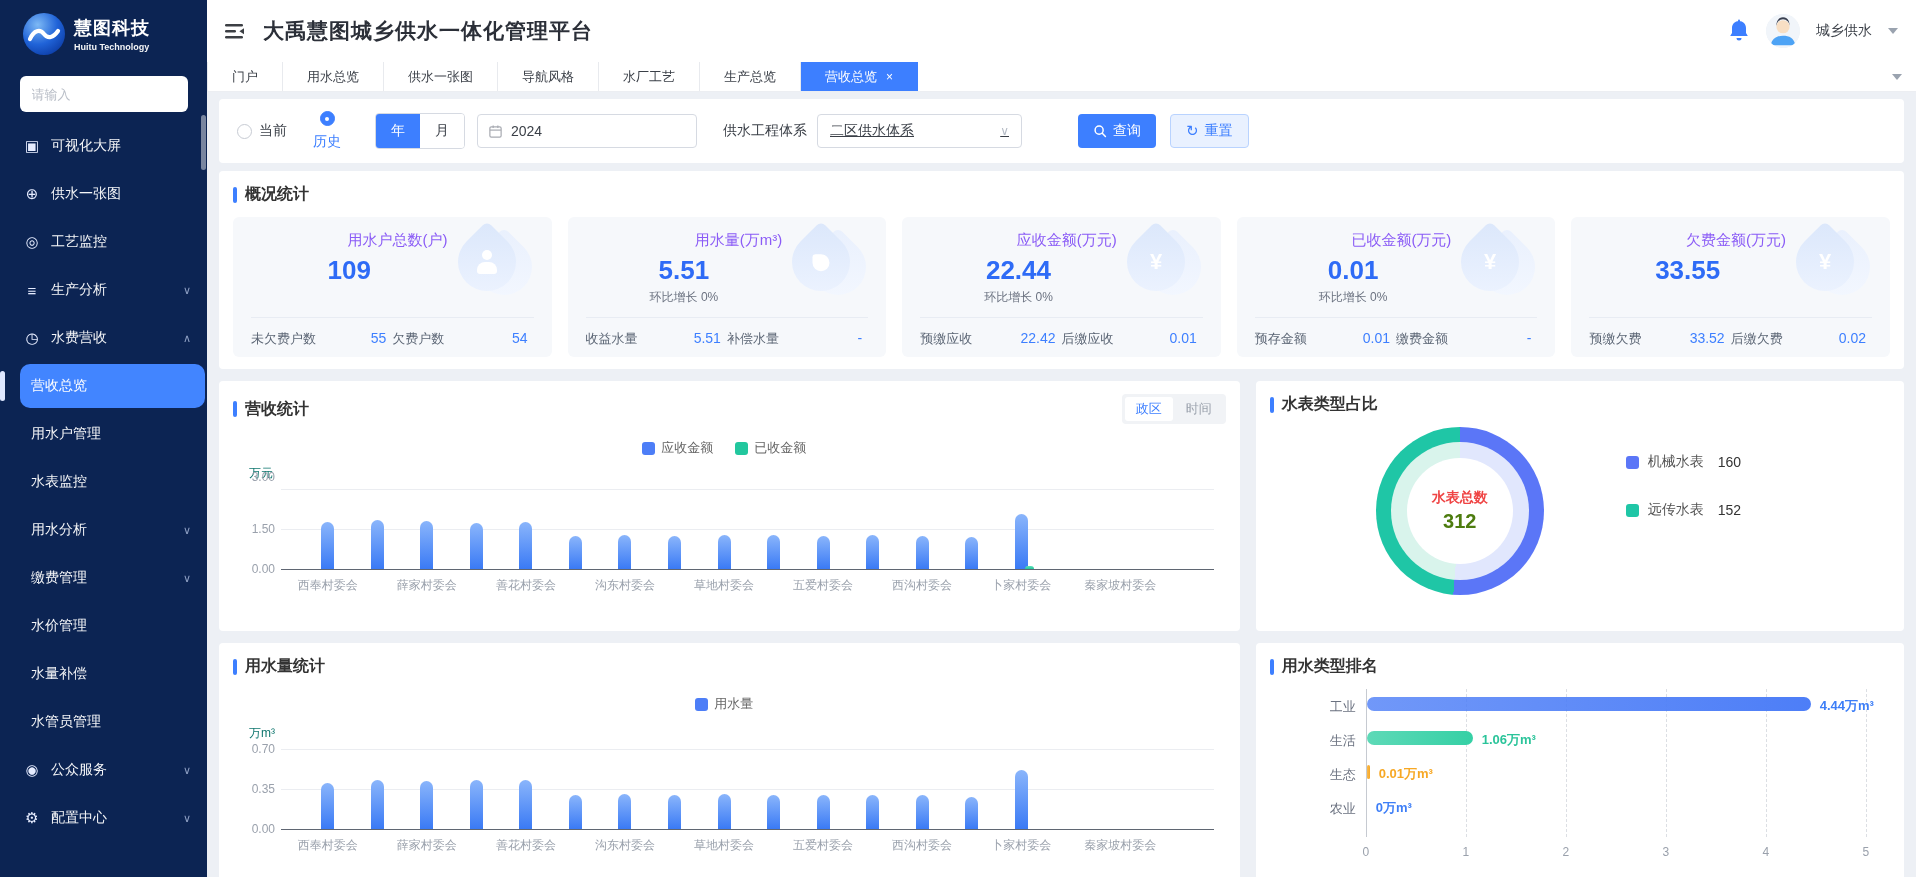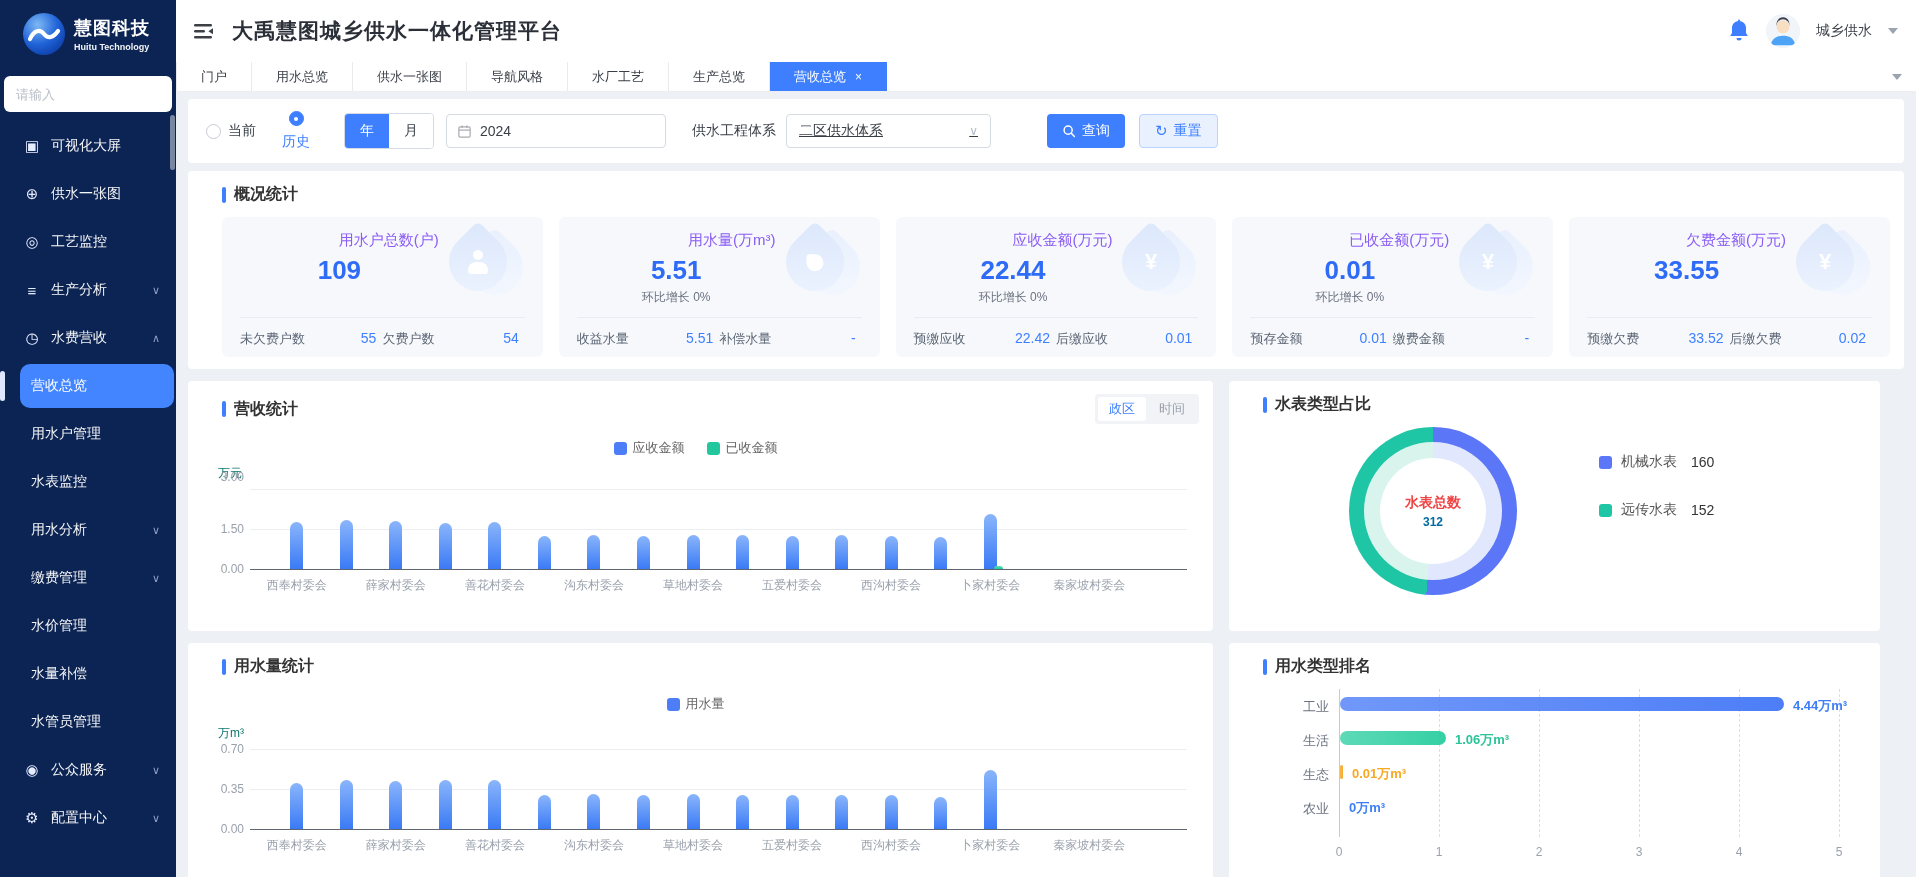--- a/index.html
+++ b/index.html
@@ -1,21 +1,21 @@
 <!DOCTYPE html>
 <html><head>
 <meta charset="utf-8">
 <style>
   * { margin:0; padding:0; box-sizing:border-box; }
   html,body { width:1916px; height:877px; overflow:hidden; }
   body { font-family:"Liberation Sans","DejaVu Sans",sans-serif; background:#edf0f5; }
   .app { display:flex; width:1916px; height:877px; }
 
   
-  .sidebar { position:relative; width:176px; height:877px; background:#0c2453; flex:none; color:#fff; }
+  .sidebar { position:relative; width:207px; height:877px; background:#0c2453; flex:none; color:#fff; }
   .logo { display:flex; align-items:center; gap:8px; padding:12px 10px 6px 22px; }
   .logo-txt .cn { font-size:18px; font-weight:bold; letter-spacing:1px; }
   .logo-txt .en { font-size:9px; font-weight:bold; opacity:.95; margin-top:2px; }
   .side-search { display:block; width:168px; margin:14px auto 6px; height:36px; border:none; border-radius:6px;
                  padding:0 12px; font-size:13px; color:#333; outline:none; }
   .side-search::placeholder { color:#b9bec7; }
   .nav { margin-top:10px; }
   .nav-item { position:relative; height:48px; display:flex; align-items:center; cursor:pointer;
               color:rgba(255,255,255,.96); font-size:14px; }
   .nav-item .mi { width:20px; margin-left:22px; font-size:15px; text-align:center; color:#e6ecff; }
@@ -67,21 +67,21 @@
                 display:flex; align-items:center; padding:0 10px; gap:8px; font-size:14px; color:#3a3f47; cursor:pointer; background:#fff; }
   .fld-label { margin-left:26px; font-size:14px; color:#3a3f47; }
   .select { margin-left:10px; width:205px; height:34px; border:1px solid #d6dae2; border-radius:4px; background:#fff;
             display:flex; align-items:center; justify-content:space-between; padding:0 12px; font-size:14px; color:#3a3f47; cursor:pointer;text-decoration:underline; }
   .select .v-caret { color:#b6bcc6; font-size:12px; }
   .btn { height:34px; border-radius:4px; display:flex; align-items:center; gap:6px; padding:0 15px; font-size:14px; cursor:pointer; }
   .btn-primary { margin-left:56px; background:#3d7fff; color:#fff; }
   .btn-plain { margin-left:14px; background:#e9f1ff; color:#3d7fff; border:1px solid #b9d3ff; }
 
   
-  .panel { background:#fff; border-radius:4px;padding-left:20px; }
+  .panel { background:#fff; border-radius:4px; }
   .sec-head { display:flex; align-items:center; padding:13px 14px 0; }
   .sec-title { display:flex; align-items:center; gap:8px; font-size:16px; font-weight:bold; color:#333; }
   .sec-title::before { content:""; width:4px; height:16px; border-radius:2px; background:#3d7fff; }
 
   .overview { margin-top:8px; height:198px; }
   .cards { display:flex; gap:16px; padding:12px 14px 0; }
   .card { position:relative; flex:1; height:140px; background:#f6f8fb; border-radius:6px; padding:14px 18px 10px; overflow:hidden; }
   .card-top { position:relative; height:86px; }
   .card-title { text-align:right; padding-right:86px; font-size:15px; color:#8b5cf6; }
   .card-value { text-align:center; padding-right:86px; font-size:26px; font-weight:bold; color:#2e6bf6; margin-top:5px; }
@@ -121,21 +121,21 @@
   .bar.green { width:9px; border-radius:5px 5px 0 0; background:linear-gradient(180deg,#5fe0b8,#22c79e); }
   .x-lbl { position:absolute; width:110px; text-align:center; font-size:12px; color:#9aa1ac; }
 
   
   .donut-box { position:absolute; left:120px; top:46px; width:168px; height:168px; }
   .donut { position:absolute; inset:0; border-radius:50%; }
   .donut-inner { position:absolute; inset:15px; border-radius:50%; }
   .donut-hole { position:absolute; inset:31px; border-radius:50%; background:#fff; display:flex; flex-direction:column;
                 align-items:center; justify-content:center; gap:3px; }
   .donut-hole .t { font-size:14px; font-weight:bold; color:#ef4444; }
-  .donut-hole .n { font-size:12px; font-weight:bold; color:#0369a1; }
+  .donut-hole .n { font-size:20px; font-weight:bold; color:#4d7c0f; }
   .donut-legend { position:absolute; left:370px; top:72px; display:flex; flex-direction:column; gap:30px; }
   .donut-legend .li { display:flex; align-items:center; font-size:14px; color:#555; cursor:pointer; }
   .donut-legend .sw { width:13px; height:13px; border-radius:3px; margin-right:9px; }
   .donut-legend .val { margin-left:14px; color:#333; }
 
   
   .rank-chart { position:absolute; left:14px; right:14px; top:44px; height:190px; }
   .rank-axis { position:absolute; width:1px; background:#c6cad1; }
   .rank-grid { position:absolute; width:0; border-left:1px dashed #dcdfe4; }
   .rank-cat { position:absolute; width:52px; text-align:right; font-size:13px; color:#6b7280; }

